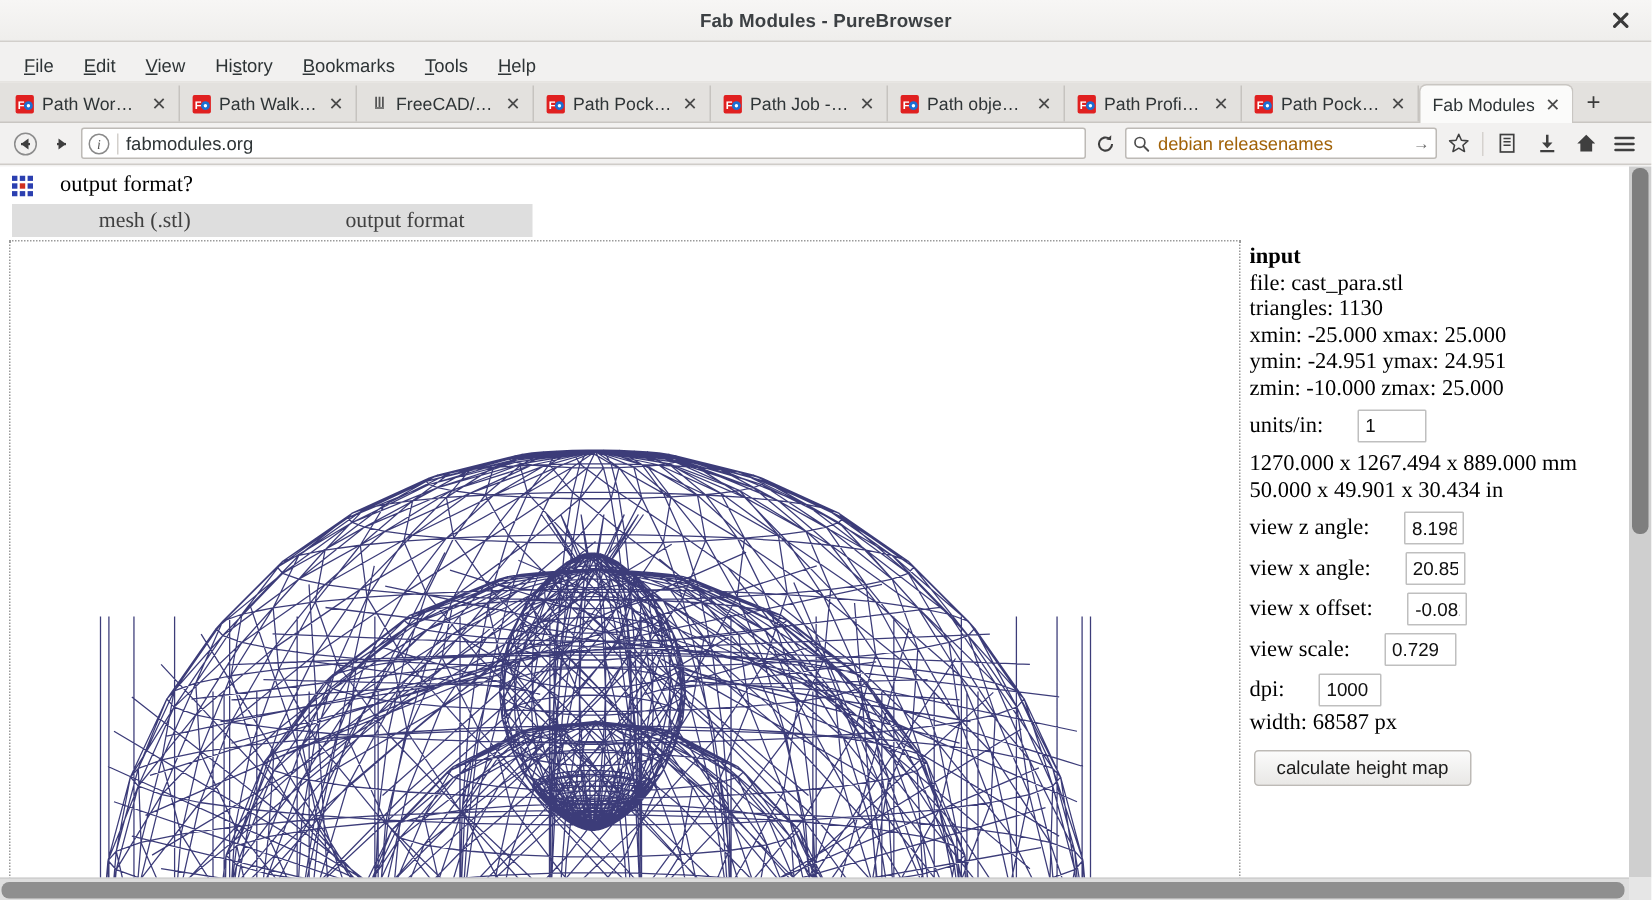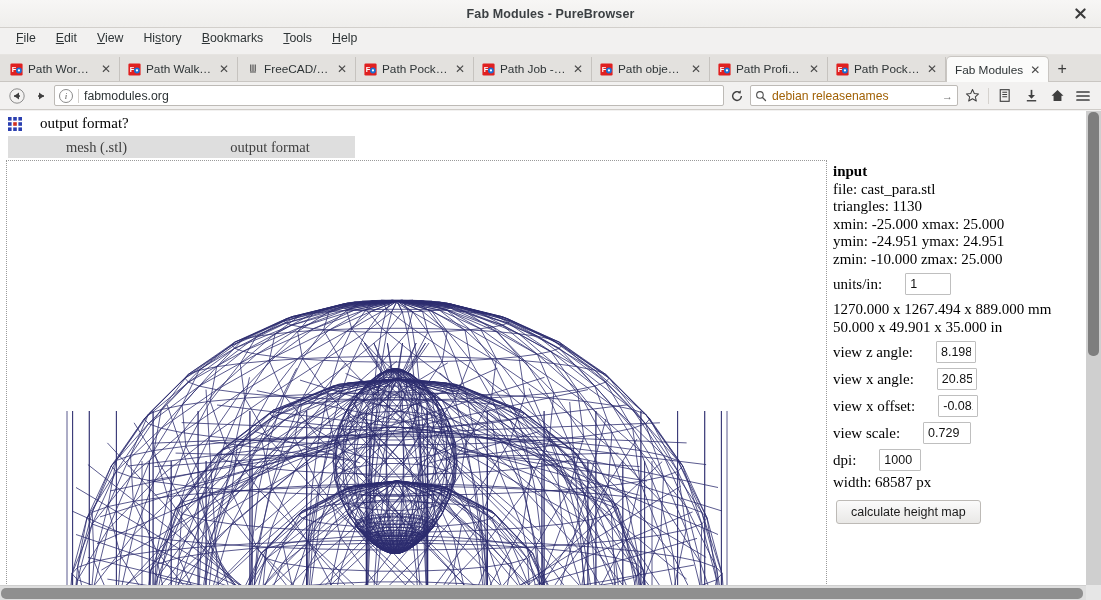--- a/index.html
+++ b/index.html
@@ -26,21 +26,21 @@
   }
   .win-close {
     position: absolute; right: 10px; top: 50%; transform: translateY(-50%);
     width: 22px; height: 22px; display: flex; align-items: center; justify-content: center;
     color: #3b3b3b; font-size: 14px; cursor: pointer; line-height: 1;
   }
 
   
   .menubar {
     height: 27px; background: #f2f1f0;
-    display: flex; align-items: flex-start; padding-left: 6px;
+    display: flex; align-items: flex-end; padding-left: 6px;
     border-bottom: 1px solid #e6e4e1;
   }
   .menu-item {
     font-size: 12.3px; color: #2e3436; padding: 3px 10px; cursor: default;
     white-space: nowrap;
   }
   .menu-item u { text-decoration: underline; }
 
   
   .tabbar {
@@ -434,21 +434,21 @@
         <div class="panel-line">ymin: -24.951 ymax: 24.951</div>
         <div class="panel-line">zmin: -10.000 zmax: 25.000</div>
 
         <div class="field-row">
           <span class="field-label">units/in:</span>
           <input class="txt w-units" type="text" value="1" style="">
         </div>
 
         <div class="dims">
           <div class="panel-line">1270.000 x 1267.494 x 889.000 mm</div>
-          <div class="panel-line">50.000 x 49.901 x 35.000 in</div>
+          <div class="panel-line">50.000 x 49.901 x 30.434 in</div>
         </div>
 
         <div class="field-row">
           <span class="field-label">view z angle:</span>
           <input class="txt w-angle" type="text" value="8.198" style="">
         </div>
         <div class="field-row">
           <span class="field-label">view x angle:</span>
           <input class="txt w-angle" type="text" value="20.852" style="">
         </div>

